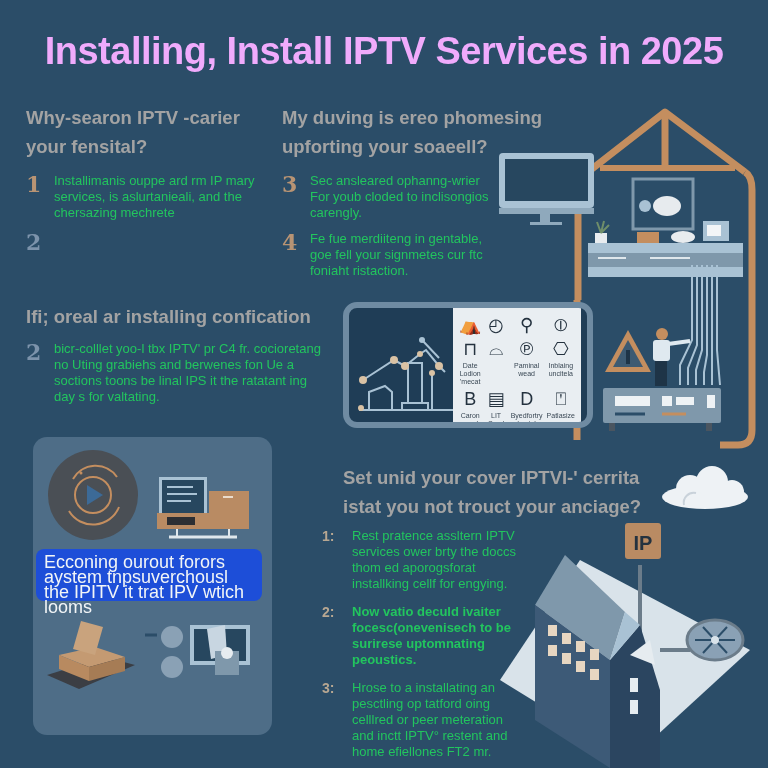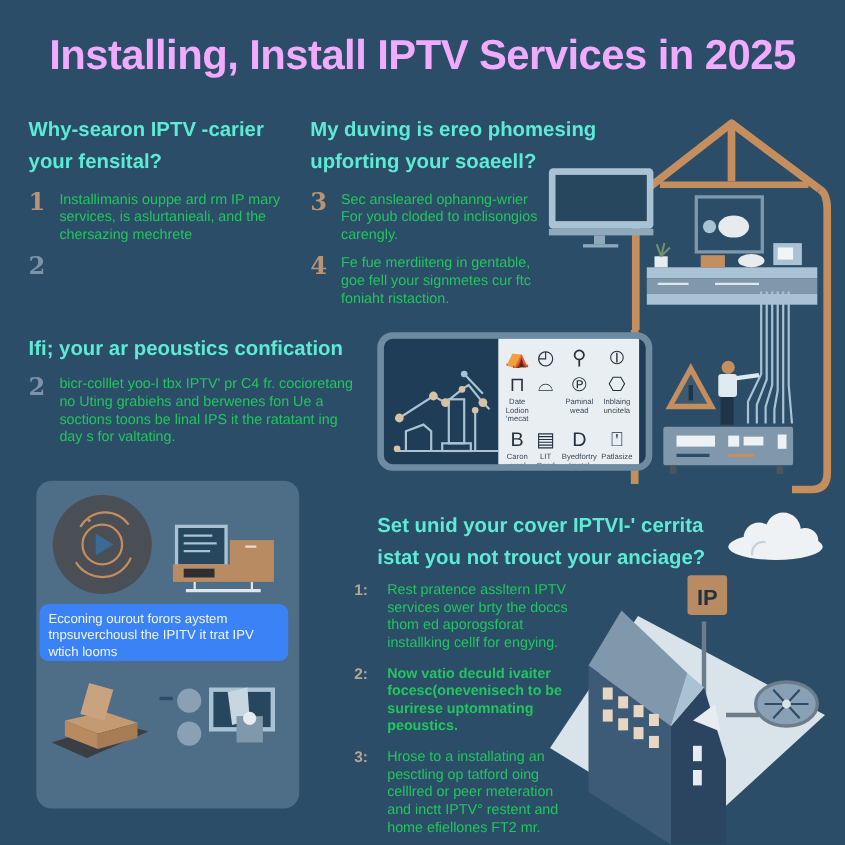--- a/index.html
+++ b/index.html
@@ -9,40 +9,40 @@
     font-family: "Liberation Sans", "DejaVu Sans", sans-serif;
     position: relative;
     color: #e8eef3;
   }
   .abs { position: absolute; }
   .title {
     left: 0; top: 30px; width: 768px; text-align: center;
     font-size: 38px; font-weight: bold; color: #f0abfc; letter-spacing: -0.5px;
   }
   .h2 {
-    color: #5eead4; font-weight: bold; font-size: 18.5px; line-height: 29px;
+    color: #a3a3a3; font-weight: bold; font-size: 18.5px; line-height: 29px;
   }
   .item { display: flex; gap: 8px; }
   .num {
     font-family: "DejaVu Serif", serif; font-weight: bold;
     font-size: 22px; color: #b89474; width: 20px; flex-shrink: 0; line-height: 22px;
   }
   .num.alt { color: #7c93ab; }
   .num.colon {
     font-family: "Liberation Sans", sans-serif; font-size: 14px; color: #b7a792; width: 22px; line-height: 16px;
   }
   .txt { font-size: 13px; line-height: 16px; color: #22c55e; }
 
   .panel-left {
     left: 33px; top: 437px; width: 239px; height: 298px;
     background: #4e6d87; border-radius: 14px;
   }
   .caption-box {
-    background: #3b82f6; border-radius: 8px; color: #f2f5f7;
-    font-size: 12px; line-height: 15px; padding: 6px 8px;
+    background: #1d4ed8; border-radius: 8px; color: #f2f5f7;
+    font-size: 18px; line-height: 15px; padding: 6px 8px;
   }
   .icon-card {
     background: #e9eef2; color: #2a3a4a;
     display: grid; grid-template-columns: repeat(4, 1fr); gap: 2px 4px; padding: 8px 6px;
   }
   .ic { text-align: center; font-size: 18px; line-height: 22px; color: #24323f; }
   .ic-label { text-align: center; font-size: 7px; line-height: 8px; color: #3a4855; }
 </style>
 </head>
 <body>
@@ -72,21 +72,21 @@
     <div class="num">3</div>
     <div class="txt" style="width:190px;">Sec ansleared ophanng-wrier For youb cloded to inclisongios carengly.</div>
   </div>
   <div class="item" style="margin-top:10px;">
     <div class="num">4</div>
     <div class="txt" style="width:190px;">Fe fue merdiiteng in gentable, goe fell your signmetes cur ftc foniaht ristaction.</div>
   </div>
 </div>
 
 <div class="abs" style="left:26px; top:302px; width:300px;">
-  <div class="h2" style="white-space:nowrap;">Ifi; your ar peoustics confication</div>
+  <div class="h2" style="white-space:nowrap;">Ifi; oreal ar installing confication</div>
   <div class="item" style="margin-top:10px;">
     <div class="num alt">2</div>
     <div class="txt" style="width:275px;">bicr-colllet yoo-l tbx IPTV' pr C4 fr. cocioretang no Uting grabiehs and berwenes fon Ue a soctions toons be linal IPS it the ratatant ing day s for valtating.</div>
   </div>
 </div>
 
 <div class="abs" style="left:485px; top:100px; width:283px; height:360px;">
   <svg width="283" height="360" viewBox="485 100 283 360">
 
     <polyline points="588,172 665,112 745,172" fill="none" stroke="#c48e5f" stroke-width="7" stroke-linejoin="round"></polyline>

